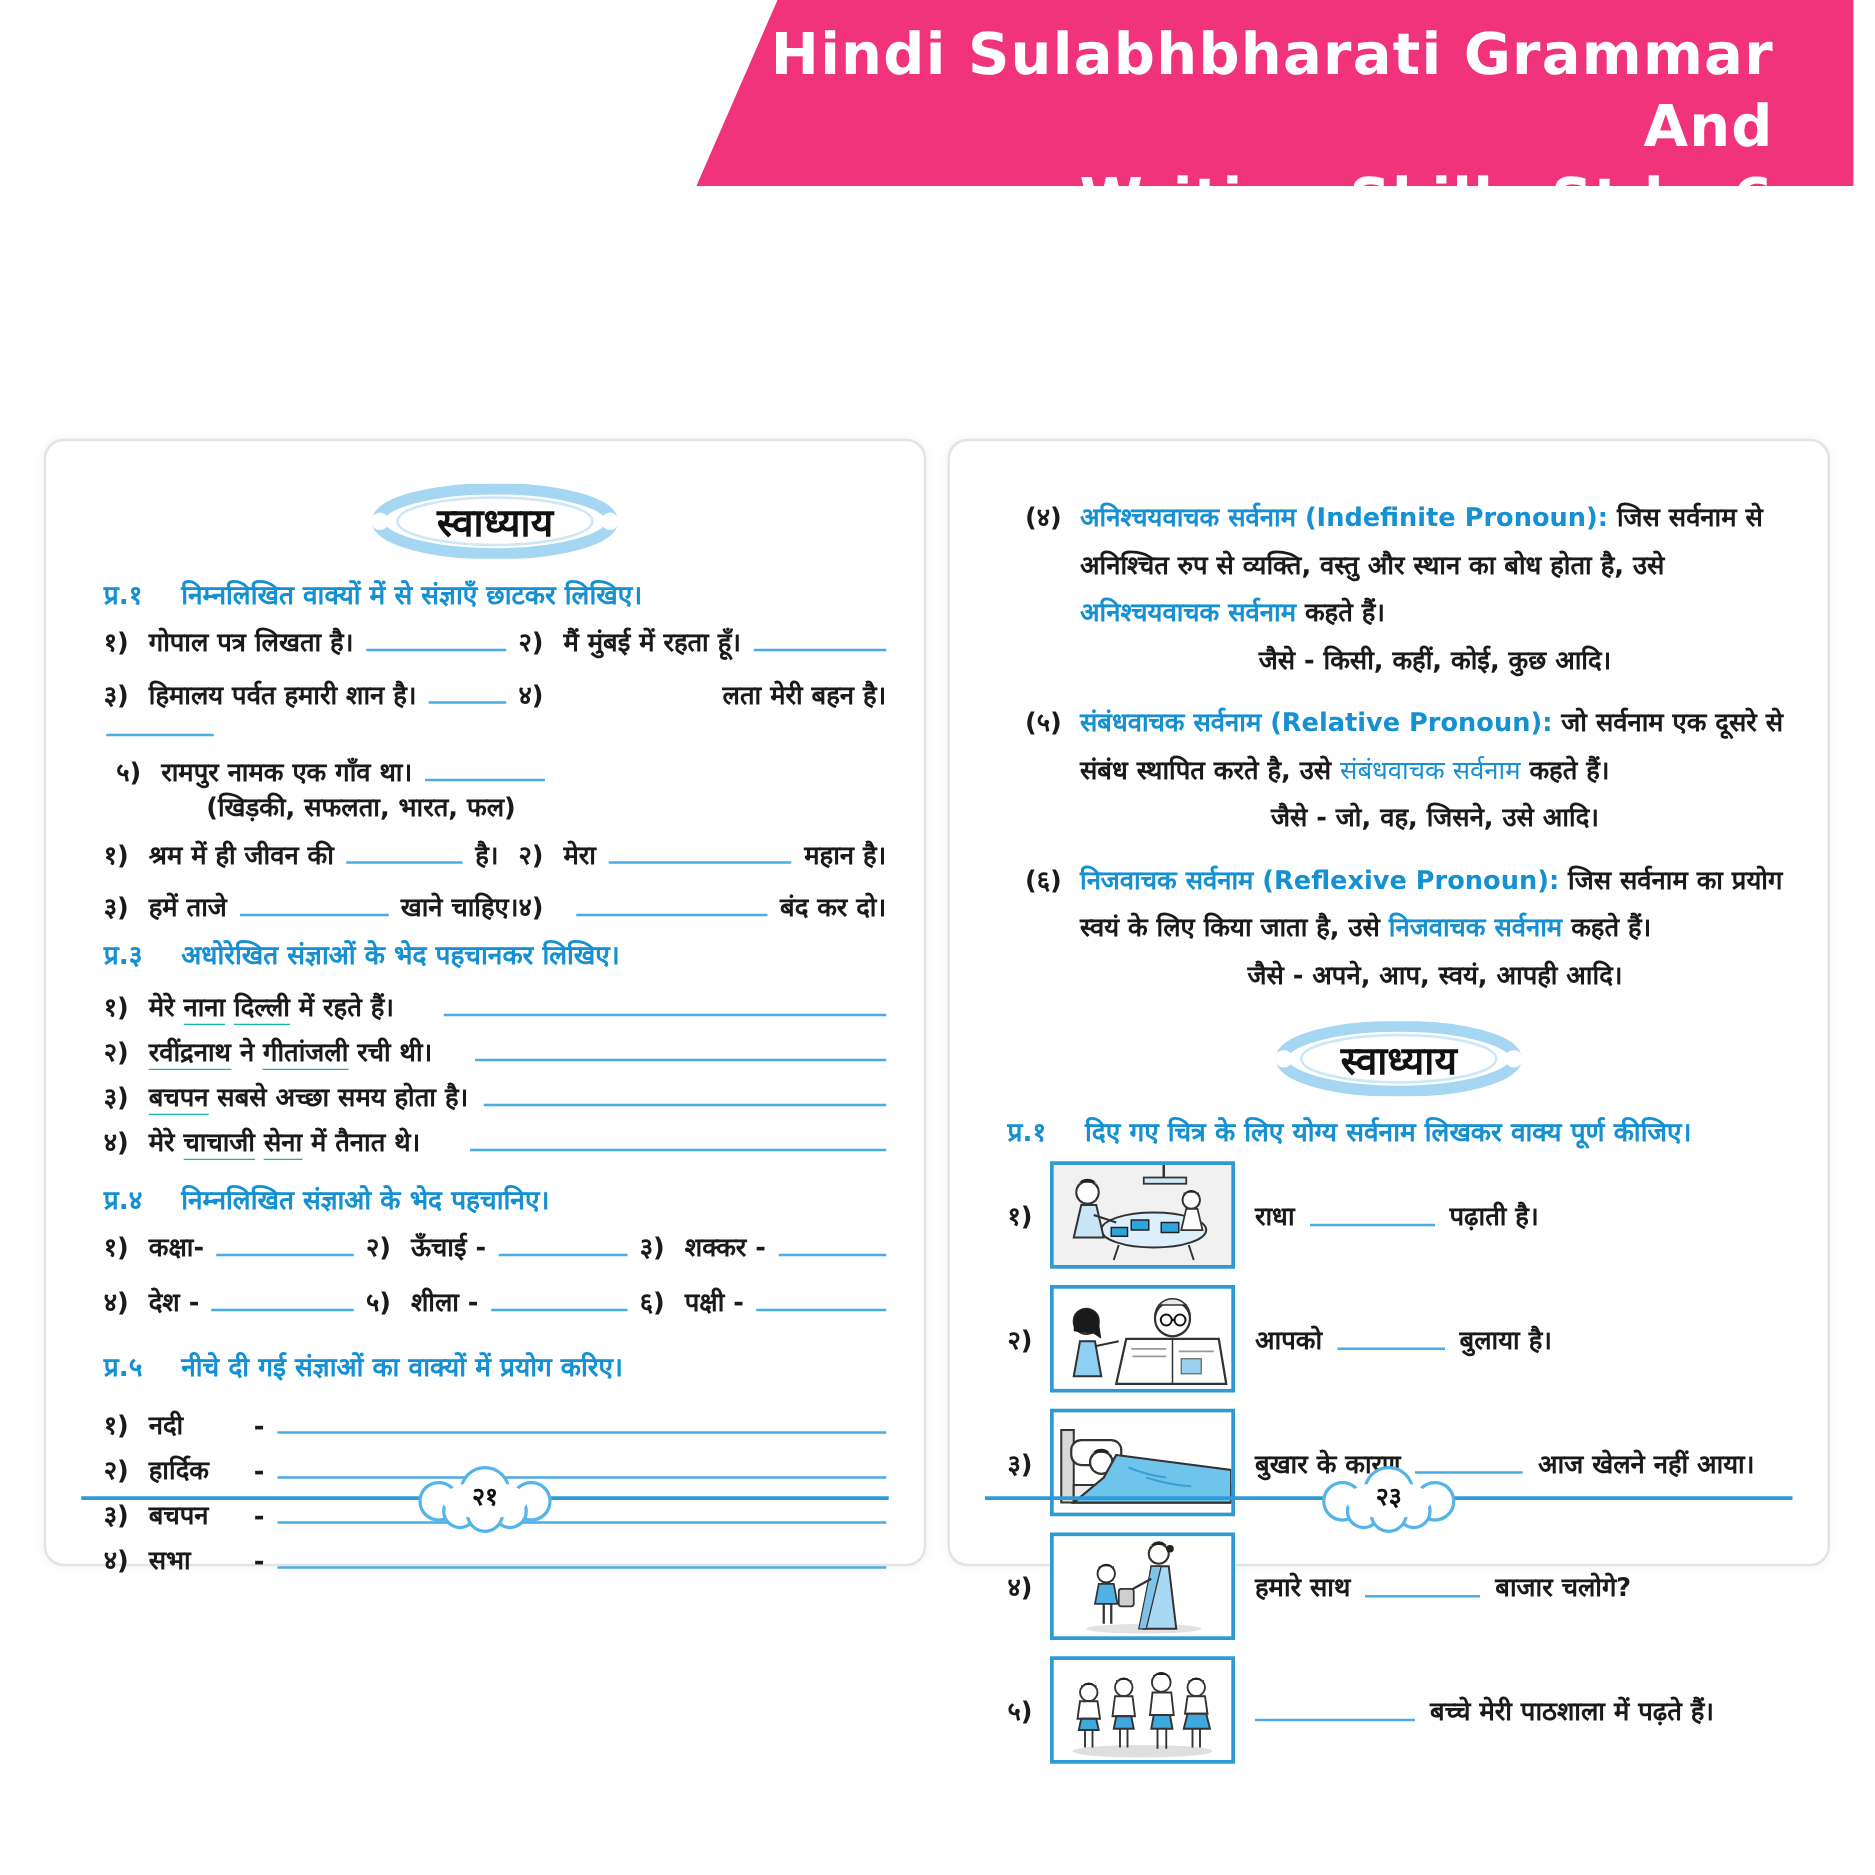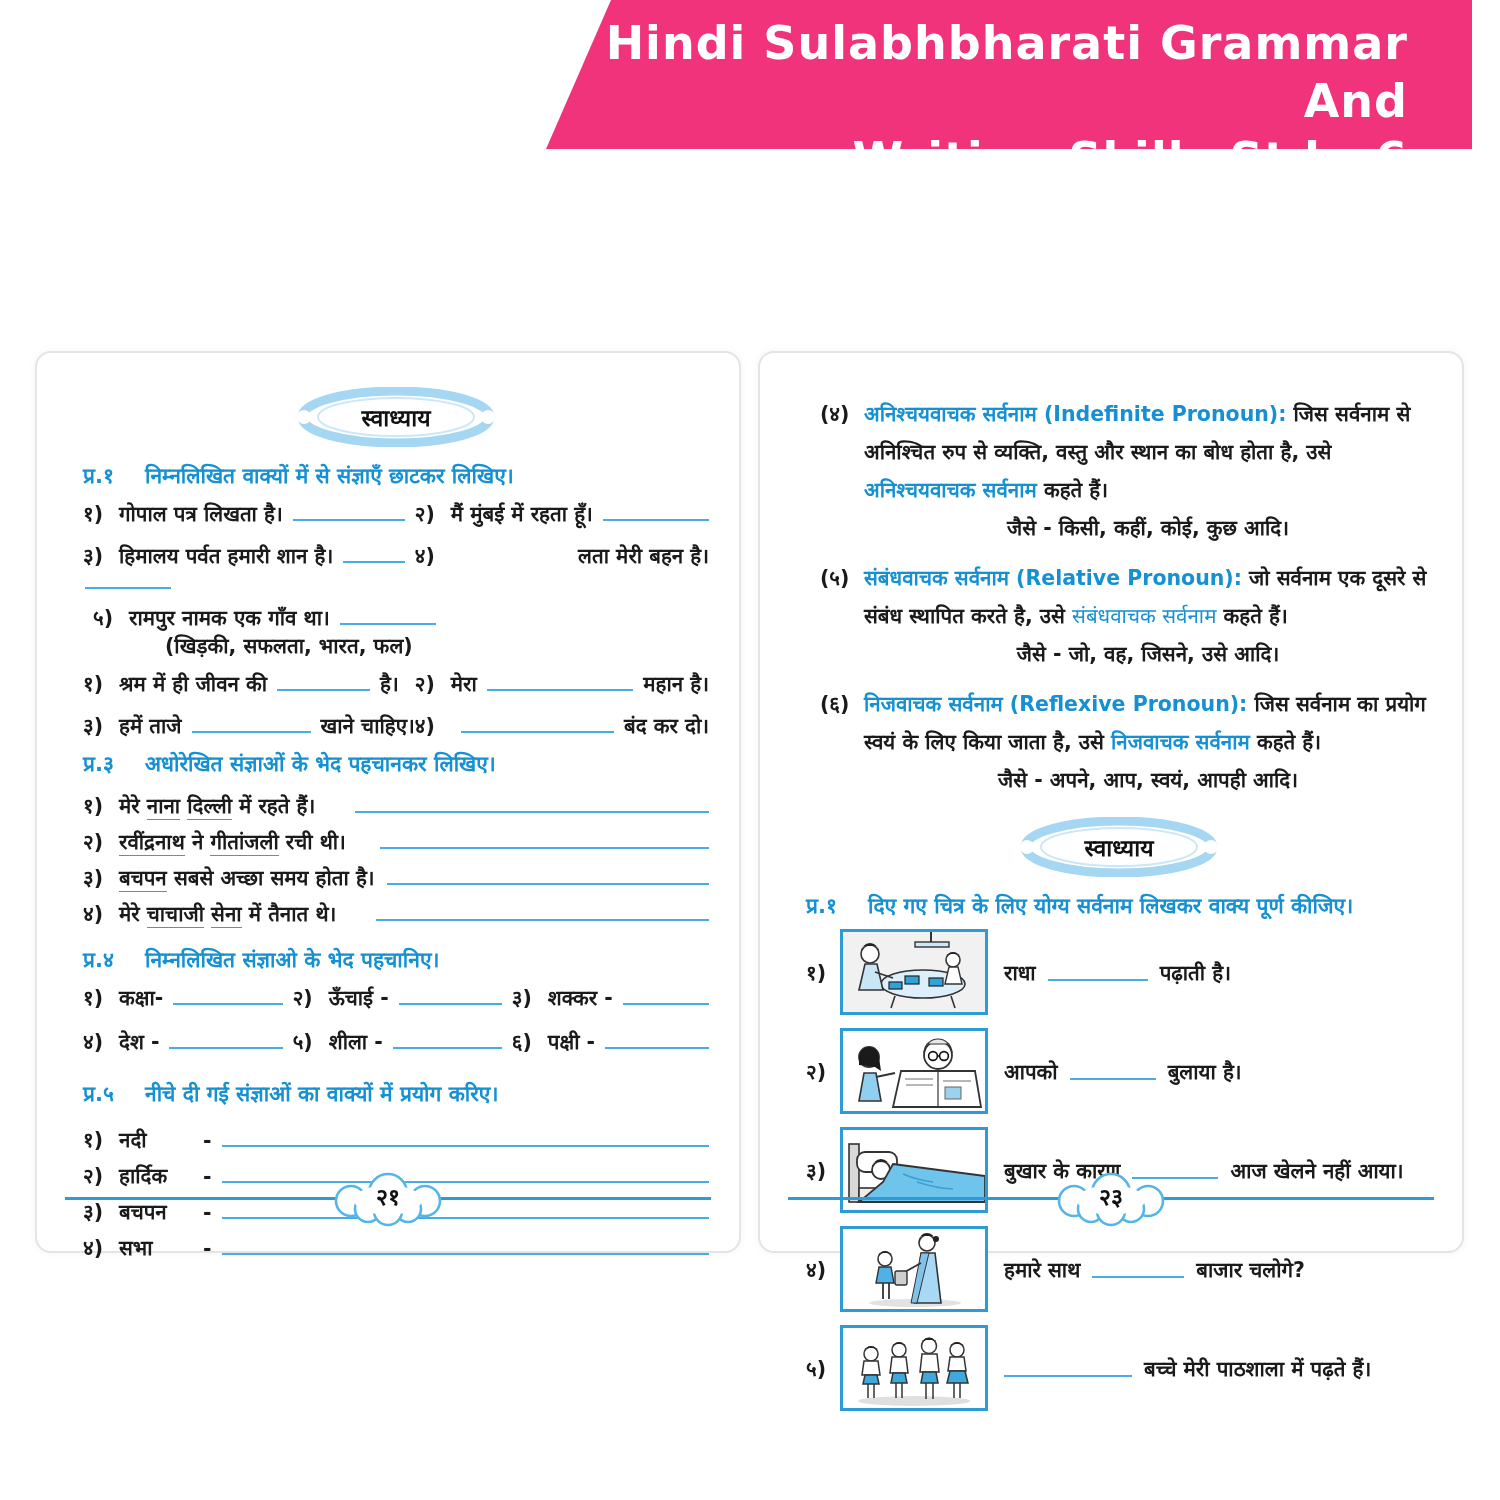--- a/index.html
+++ b/index.html
@@ -3,21 +3,21 @@
 <meta charset="utf-8">
 <style>
   html,body{margin:0;padding:0;}
   body{
     width:1500px;height:1500px;position:relative;background:#ffffff;
     font-family:"DejaVu Sans","Liberation Sans",sans-serif;color:#1a1a1a;
     overflow:hidden;
   }
   
   .banner{
-    position:absolute;top:0;left:530px;width:942px;height:149px;
+    position:absolute;top:0;left:541px;width:942px;height:149px;
     background:#F0337B;
     clip-path:polygon(8.6% 0,100% 0,100% 100%,1.7% 100%);
   }
   .banner-text{
     position:absolute;top:14px;right:64px;text-align:right;color:#fff;
     font-size:46px;line-height:58px;font-weight:bold;letter-spacing:1px;
   }
   
   .page-card{
     position:absolute;top:351px;width:706px;height:902px;background:#fff;
@@ -25,21 +25,21 @@
     box-sizing:border-box;
   }
   #left-page{left:35px;}
   #right-page{left:758px;}
   .page-inner{padding:34px 30px 0 46px;position:relative;font-size:20.5px;font-weight:600;}
   
   .badge{position:relative;width:200px;height:60px;margin:0 auto 14px auto;}
   .badge svg{position:absolute;inset:0;}
   .badge .badge-label{
     position:absolute;inset:0;display:flex;align-items:center;justify-content:center;
-    font-size:23px;font-weight:bold;color:#111;
+    font-size:31px;font-weight:bold;color:#111;
   }
   
   .qhead{display:flex;gap:18px;color:#1590D2;font-weight:bold;font-size:21px;margin:14px 0 10px 0;}
   .qhead .qnum{min-width:44px;}
   
   .row{display:flex;align-items:flex-end;height:36px;}
   .num{width:36px;flex:0 0 auto;}
   .itxt{white-space:nowrap;}
   .bl{border-bottom:2.4px solid #4AACE4;height:10px;margin:0 10px 6px 10px;}
   .grow{flex:1;}
@@ -66,21 +66,21 @@
   .imgbox svg{display:block;width:100%;height:100%;}
   .pic-text{display:flex;align-items:flex-end;text-align:center;}
   .pic-text .bl{margin:0 12px 5px 12px;}
   
   .footer{position:absolute;left:28px;right:28px;bottom:24px;height:56px;}
   .footer .rule{position:absolute;top:26px;left:0;right:0;border-top:3px solid #2E9BD6;}
   .cloud{position:relative;width:150px;height:56px;margin:0 auto;}
   .cloud svg{position:absolute;inset:0;}
   .cloud .pgnum{
     position:absolute;inset:0;display:flex;align-items:center;justify-content:center;
-    font-size:23px;font-weight:bold;color:#111;padding-bottom:6px;
+    font-size:20px;font-weight:bold;color:#111;padding-bottom:6px;
   }
 </style>
 </head>
 <body>
 
 <div class="banner">
   <div class="banner-text">
     <div>Hindi Sulabhbharati Grammar And</div>
     <div>Writing Skills Std - 6</div>
   </div>

